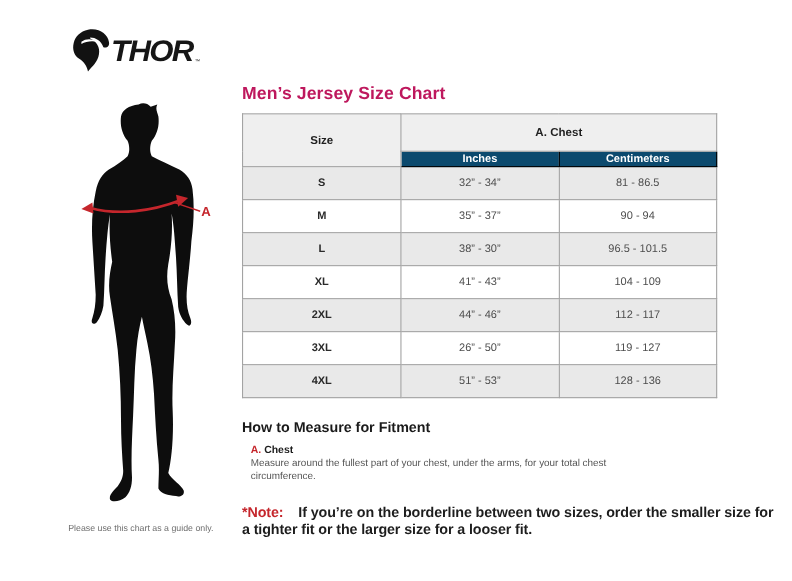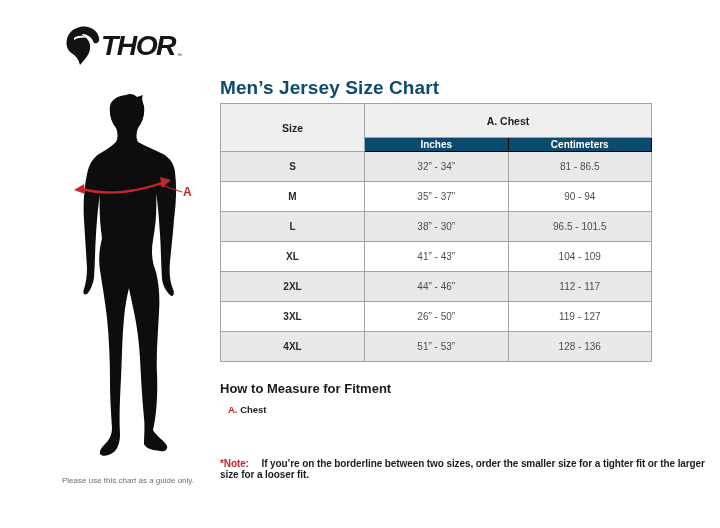--- a/index.html
+++ b/index.html
@@ -11,21 +11,21 @@
 
   
   .logo { position: absolute; left: 64px; top: 24px; }
 
   
   .figure-wrap { position: absolute; left: 70px; top: 92px; }
 
   
   .chart-title {
     position: absolute; left: 220px; top: 77px;
-    font-size: 19px; font-weight: bold; color: #0c4a6e; letter-spacing: 0.1px;
+    font-size: 16px; font-weight: bold; color: #be185d; letter-spacing: 0.1px;
   }
 
   table.size-table {
     position: absolute; left: 220px; top: 103px;
     width: 432px; border-collapse: collapse; table-layout: fixed;
     font-size: 10px; color: #4d4d4d;
   }
   table.size-table td, table.size-table th {
     border: 1px solid #a3a3a3; text-align: center; vertical-align: middle;
     padding: 0;
@@ -49,21 +49,21 @@
     position: absolute; left: 228px; top: 404px;
     font-size: 9.5px; font-weight: bold; color: #1d1d1d;
   }
   .measure-label .red { color: #c5262c; }
   .measure-desc {
     position: absolute; left: 228px; top: 416px; width: 330px;
     font-size: 9px; color: #555555; line-height: 10.5px;
   }
   .note-line {
     position: absolute; left: 220px; top: 458px; width: 492px;
-    font-size: 10px; font-weight: bold; color: #1d1d1d; letter-spacing: -0.1px;
+    font-size: 13px; font-weight: bold; color: #1d1d1d; letter-spacing: -0.1px;
   }
   .note-line .red { color: #c5262c; margin-right: 10px; }
 
   .disclaimer {
     position: absolute; left: 62px; top: 475px;
     font-size: 8px; color: #6e6e6e; line-height: 11px;
   }
 </style>
 </head>
 <body>
@@ -169,20 +169,21 @@
         <td>128 - 136</td>
       </tr>
     </tbody>
   </table>
 
   <div class="howto-title">How to Measure for Fitment</div>
   <div class="measure-label">
     <span class="red">A.</span>
     <span>Chest</span>
   </div>
+  <div class="measure-desc">Measure around the fullest part of your chest, under the arms, for your total chest circumference.</div>
 
   <div class="note-line">
     <span class="red">*Note:</span>
     <span>If you’re on the borderline between two sizes, order the smaller size for a tighter fit or the larger size for a looser fit.</span>
   </div>
 
   <div class="disclaimer">
     <div>Please use this chart as a guide only.</div>
   </div>
 

